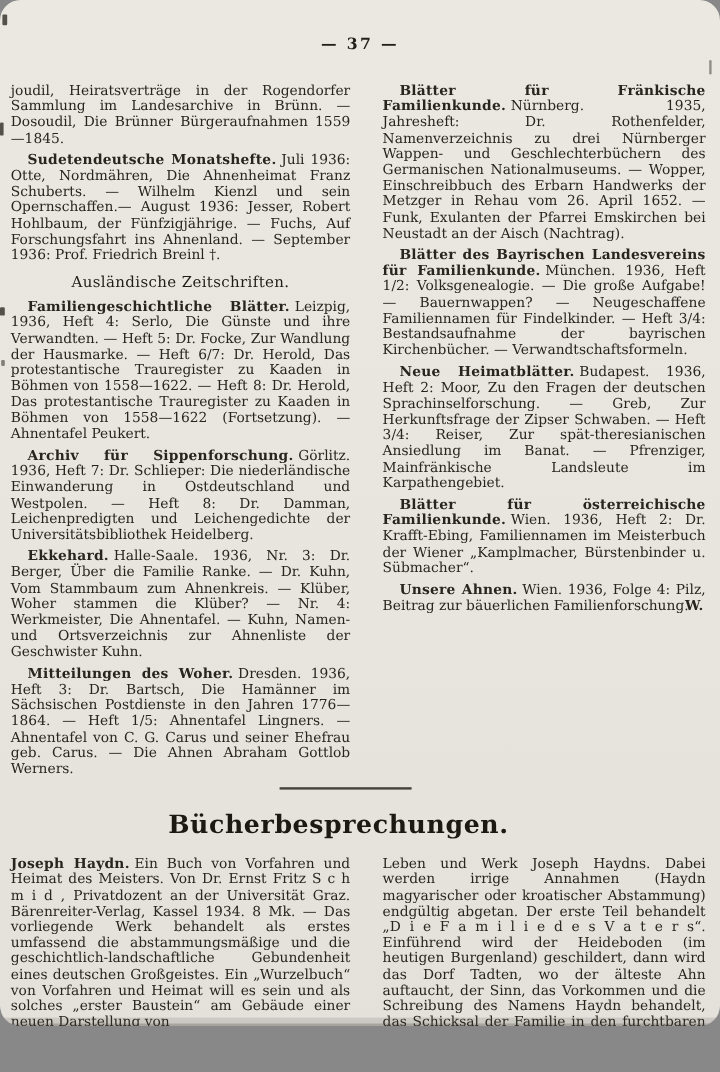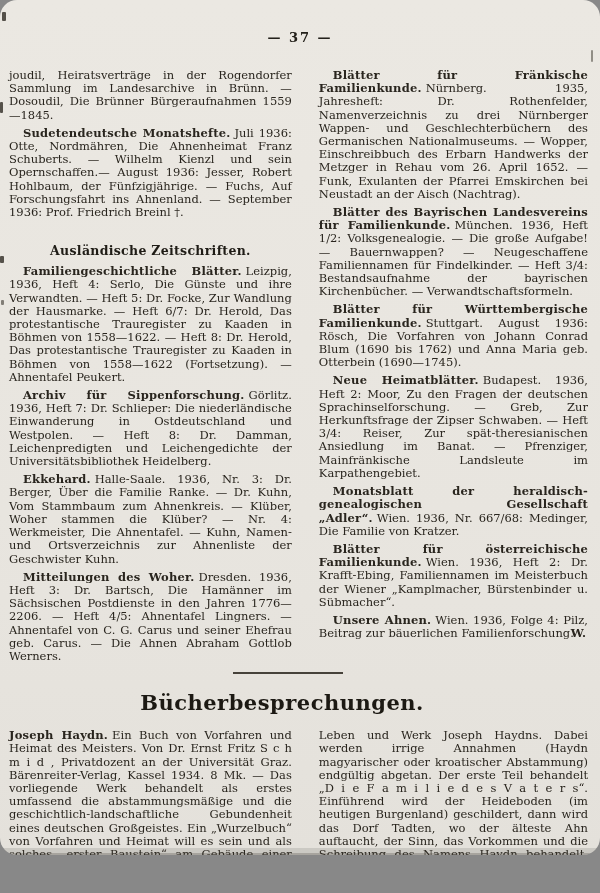--- a/index.html
+++ b/index.html
@@ -40,23 +40,23 @@
     text-align:justify;
     text-indent:14px;
   }
   .cols p.cont { text-indent:0; }
   .cols p.has-sig { position:relative; }
 
   .lead { font-weight:bold; letter-spacing:0.2px; }
   .lead:not(:empty) { margin-right:4px; }
 
   .sub-heading {
-    margin:24px 0 7px 0;
+    margin:8px 0 7px 0;
     font-size:12.5px;
-    font-weight:bold;
+    font-weight:normal;
     text-align:center;
     letter-spacing:0.3px;
     color:#1f1c16;
   }
 
   .sig { position:absolute; right:2px; bottom:0; font-weight:bold; }
 
   .divider {
     width:110px;
     height:0;
@@ -103,36 +103,34 @@
       <p><span class="lead">Sudetendeutsche Monatshefte.</span><span>Juli 1936: Otte, Nordmähren, Die Ahnenheimat Franz Schuberts. — Wilhelm Kienzl und sein Opernschaffen.— August 1936: Jesser, Robert Hohlbaum, der Fünfzigjährige. — Fuchs, Auf Forschungsfahrt ins Ahnenland. — September 1936: Prof. Friedrich Breinl †.</span></p>
 
       <div class="sub-heading">Ausländische Zeitschriften.</div>
 
       <p><span class="lead">Familiengeschichtliche Blätter.</span><span>Leizpig, 1936, Heft 4: Serlo, Die Günste und ihre Verwandten. — Heft 5: Dr. Focke, Zur Wandlung der Hausmarke. — Heft 6/7: Dr. Herold, Das protestantische Trauregister zu Kaaden in Böhmen von 1558—1622. — Heft 8: Dr. Herold, Das protestantische Trauregister zu Kaaden in Böhmen von 1558—1622 (Fortsetzung). — Ahnentafel Peukert.</span></p>
 
       <p><span class="lead">Archiv für Sippenforschung.</span><span>Görlitz. 1936, Heft 7: Dr. Schlieper: Die niederländische Einwanderung in Ostdeutschland und Westpolen. — Heft 8: Dr. Damman, Leichenpredigten und Leichengedichte der Universitätsbibliothek Heidelberg.</span></p>
 
       <p><span class="lead">Ekkehard.</span><span>Halle-Saale. 1936, Nr. 3: Dr. Berger, Über die Familie Ranke. — Dr. Kuhn, Vom Stammbaum zum Ahnenkreis. — Klüber, Woher stammen die Klüber? — Nr. 4: Werkmeister, Die Ahnentafel. — Kuhn, Namen- und Ortsverzeichnis zur Ahnenliste der Geschwister Kuhn.</span></p>
 
-      <p><span class="lead">Mitteilungen des Woher.</span><span>Dresden. 1936, Heft 3: Dr. Bartsch, Die Hamänner im Sächsischen Postdienste in den Jahren 1776—2206. — Heft 4/5: Ahnentafel Lingners. — Ahnentafel von C. G. Carus und seiner Ehefrau geb. Carus. — Die Ahnen Abraham Gottlob Werners.</span></p>
+      <p><span class="lead">Mitteilungen des Woher.</span><span>Dresden. 1936, Heft 3: Dr. Bartsch, Die Hamänner im Sächsischen Postdienste in den Jahren 1776—1864. — Heft 1/5: Ahnentafel Lingners. — Ahnentafel von C. G. Carus und seiner Ehefrau geb. Carus. — Die Ahnen Abraham Gottlob Werners.</span></p>
 
     </div>
     <div class="col-r">
 
       <p><span class="lead">Blätter für Fränkische Familienkunde.</span><span>Nürnberg. 1935, Jahresheft: Dr. Rothenfelder, Namenverzeichnis zu drei Nürnberger Wappen- und Geschlechterbüchern des Germanischen Nationalmuseums. — Wopper, Einschreibbuch des Erbarn Handwerks der Metzger in Rehau vom 26. April 1652. — Funk, Exulanten der Pfarrei Emskirchen bei Neustadt an der Aisch (Nachtrag).</span></p>
 
       <p><span class="lead">Blätter des Bayrischen Landesvereins für Familienkunde.</span><span>München. 1936, Heft 1/2: Volksgenealogie. — Die große Aufgabe! — Bauernwappen? — Neugeschaffene Familiennamen für Findelkinder. — Heft 3/4: Bestandsaufnahme der bayrischen Kirchenbücher. — Verwandtschaftsformeln.</span></p>
 
-      <p><span class="lead">Blätter für Württembergische Familienkunde.</span><span>Stuttgart. August 1936: Rösch, Die Vorfahren von Johann Conrad Blum (1690 bis 1762) und Anna Maria geb. Otterbein (1690—1745).</span></p>
 
 
 
       <p><span class="lead">Neue Heimatblätter.</span><span>Budapest. 1936, Heft 2: Moor, Zu den Fragen der deutschen Sprachinselforschung. — Greb, Zur Herkunftsfrage der Zipser Schwaben. — Heft 3/4: Reiser, Zur spät-theresianischen Ansiedlung im Banat. — Pfrenziger, Mainfränkische Landsleute im Karpathengebiet.</span></p>
 
-      <p><span class="lead">Monatsblatt der heraldisch-genealogischen Gesellschaft „Adler“.</span><span>Wien. 1936, Nr. 667/68: Medinger, Die Familie von Kratzer.</span></p>
 
       <p><span class="lead">Blätter für österreichische Familienkunde.</span><span>Wien. 1936, Heft 2: Dr. Krafft-Ebing, Familiennamen im Meisterbuch der Wiener „Kamplmacher, Bürstenbinder u. Sübmacher“.</span></p>
 
       <p class="has-sig"><span class="lead">Unsere Ahnen.</span><span>Wien. 1936, Folge 4: Pilz, Beitrag zur bäuerlichen Familienforschung.</span><span class="sig">W.</span></p>
 
     </div>
   </div>
 
   <div class="divider"></div>
 

